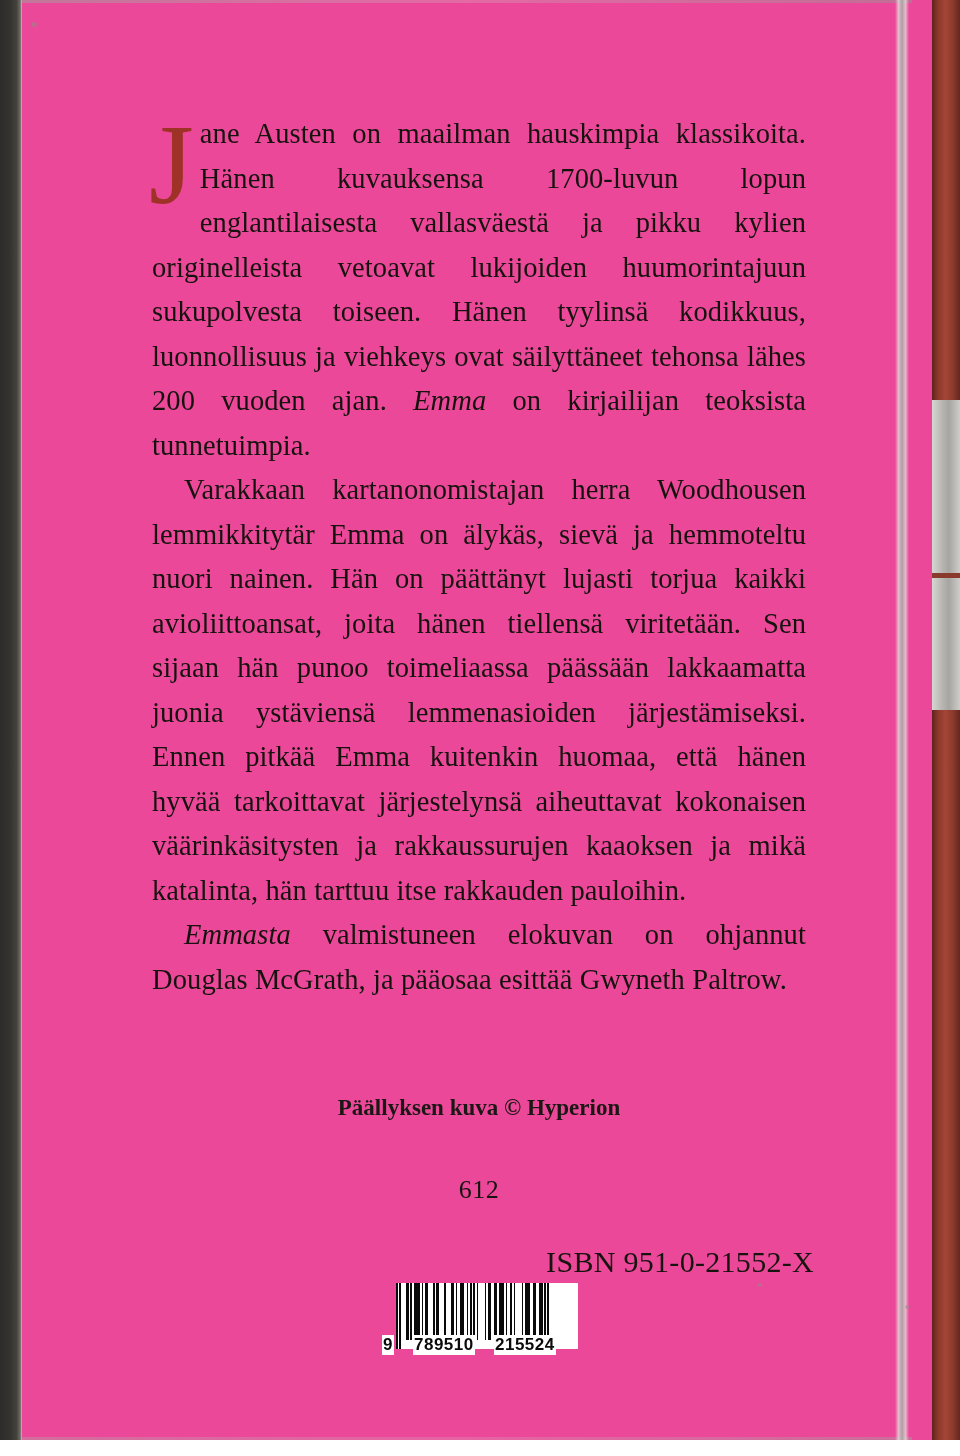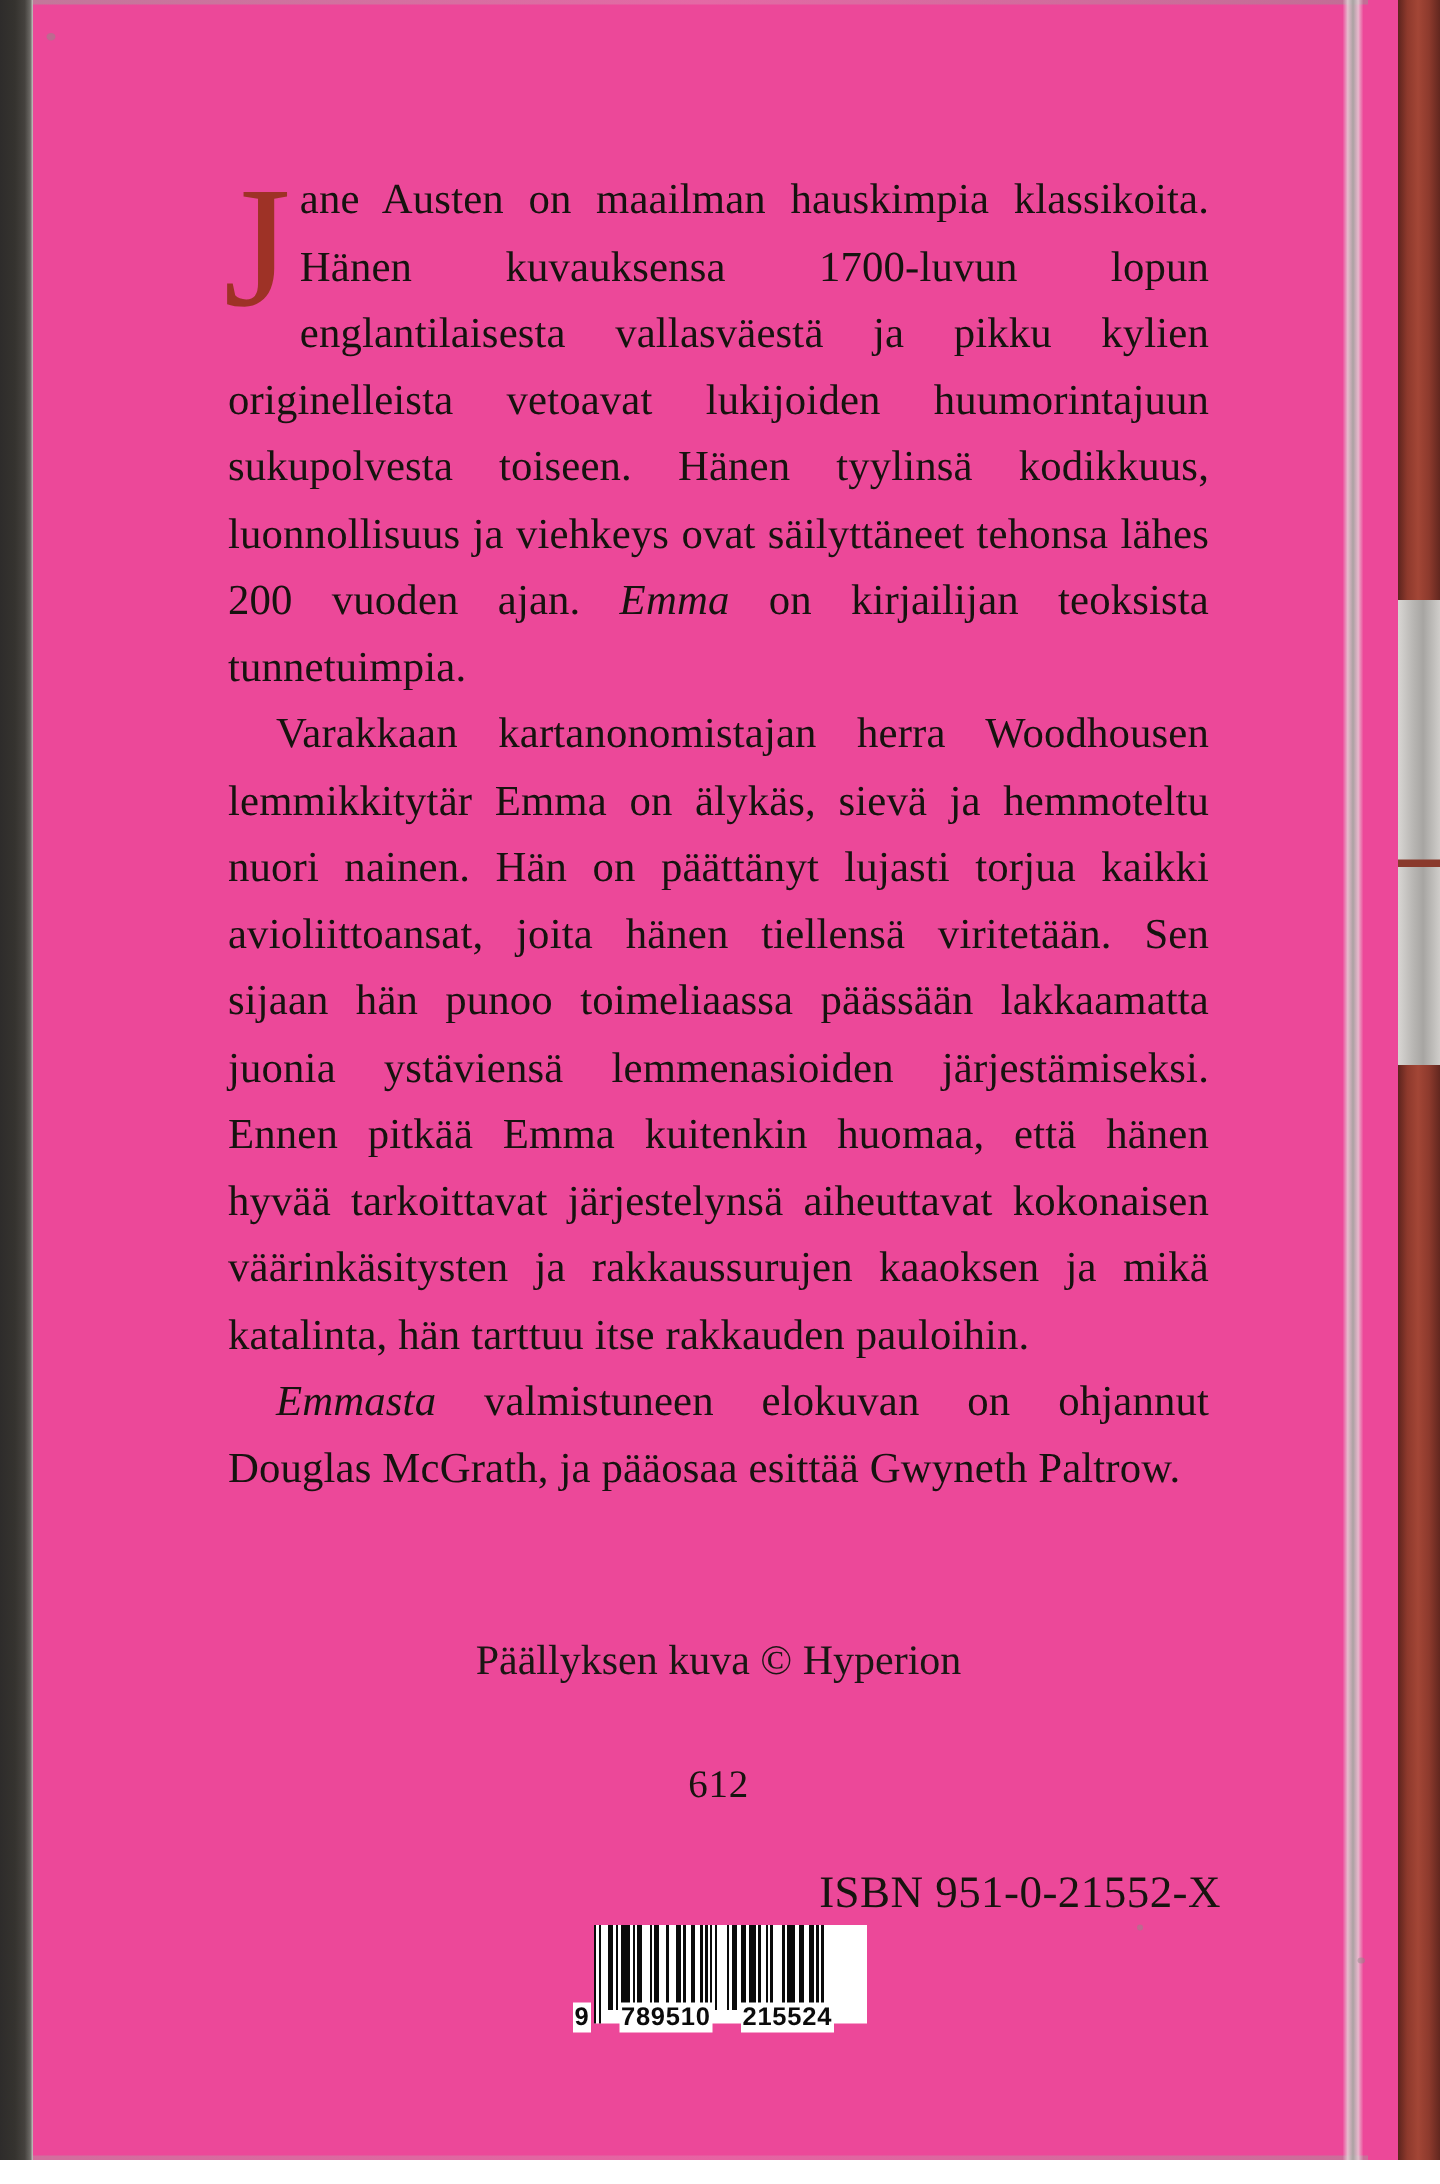--- a/index.html
+++ b/index.html
@@ -115,23 +115,24 @@
     font-style: italic;
   }
 
   
   #credits {
     position: absolute;
     left: 152px;
     top: 1092px;
     width: 654px;
     text-align: center;
-    font-size: 28px;
+    font-size: 23px;
     line-height: 31px;
     color: #1a1714;
+    font-weight: bold;
   }
   #shelfmark {
     position: absolute;
     left: 152px;
     top: 1175px;
     width: 654px;
     text-align: center;
     font-size: 26px;
     color: #17140f;
     letter-spacing: .5px;

